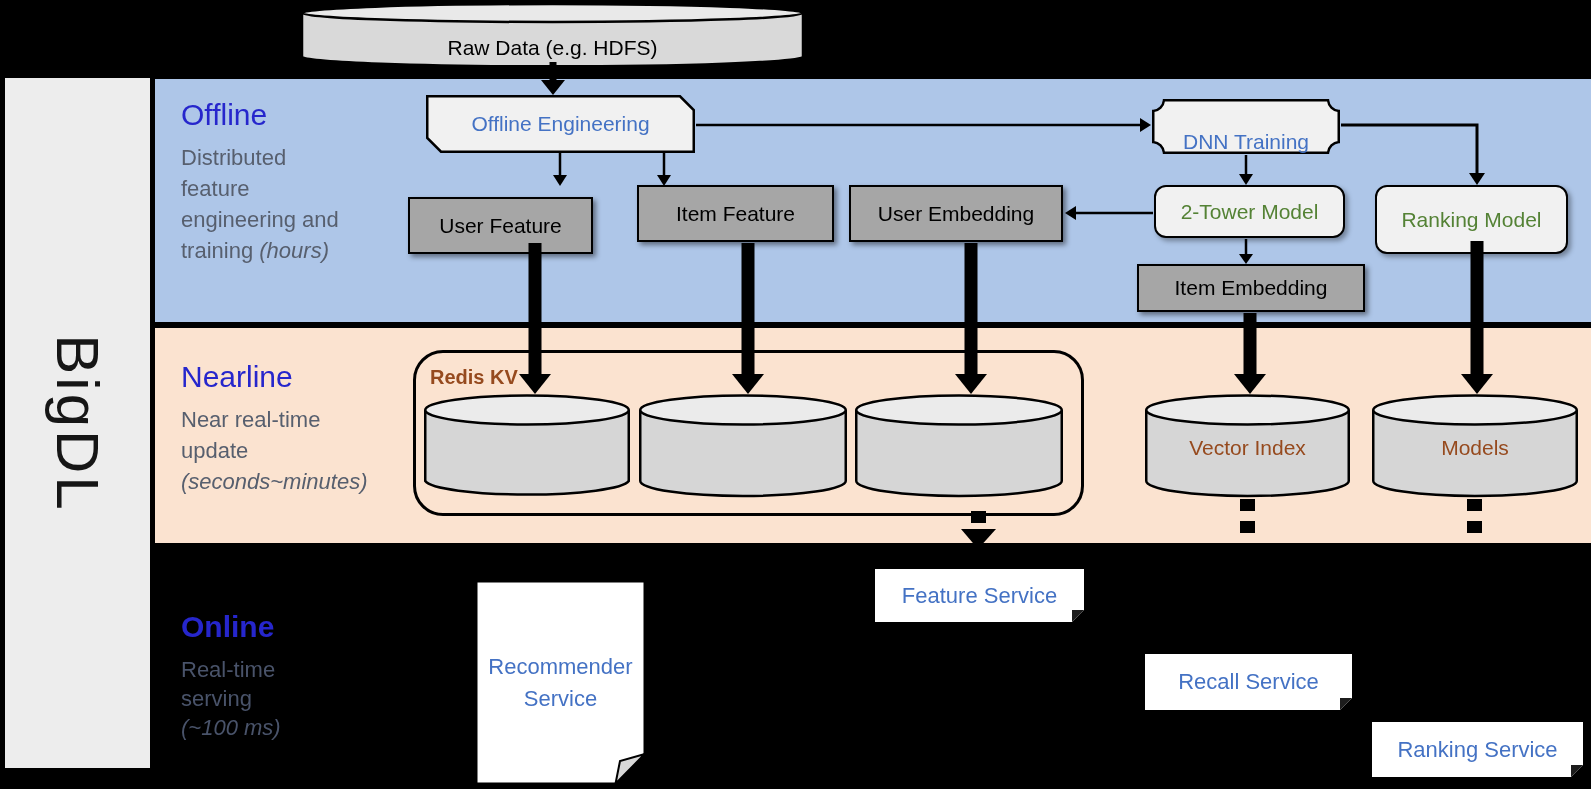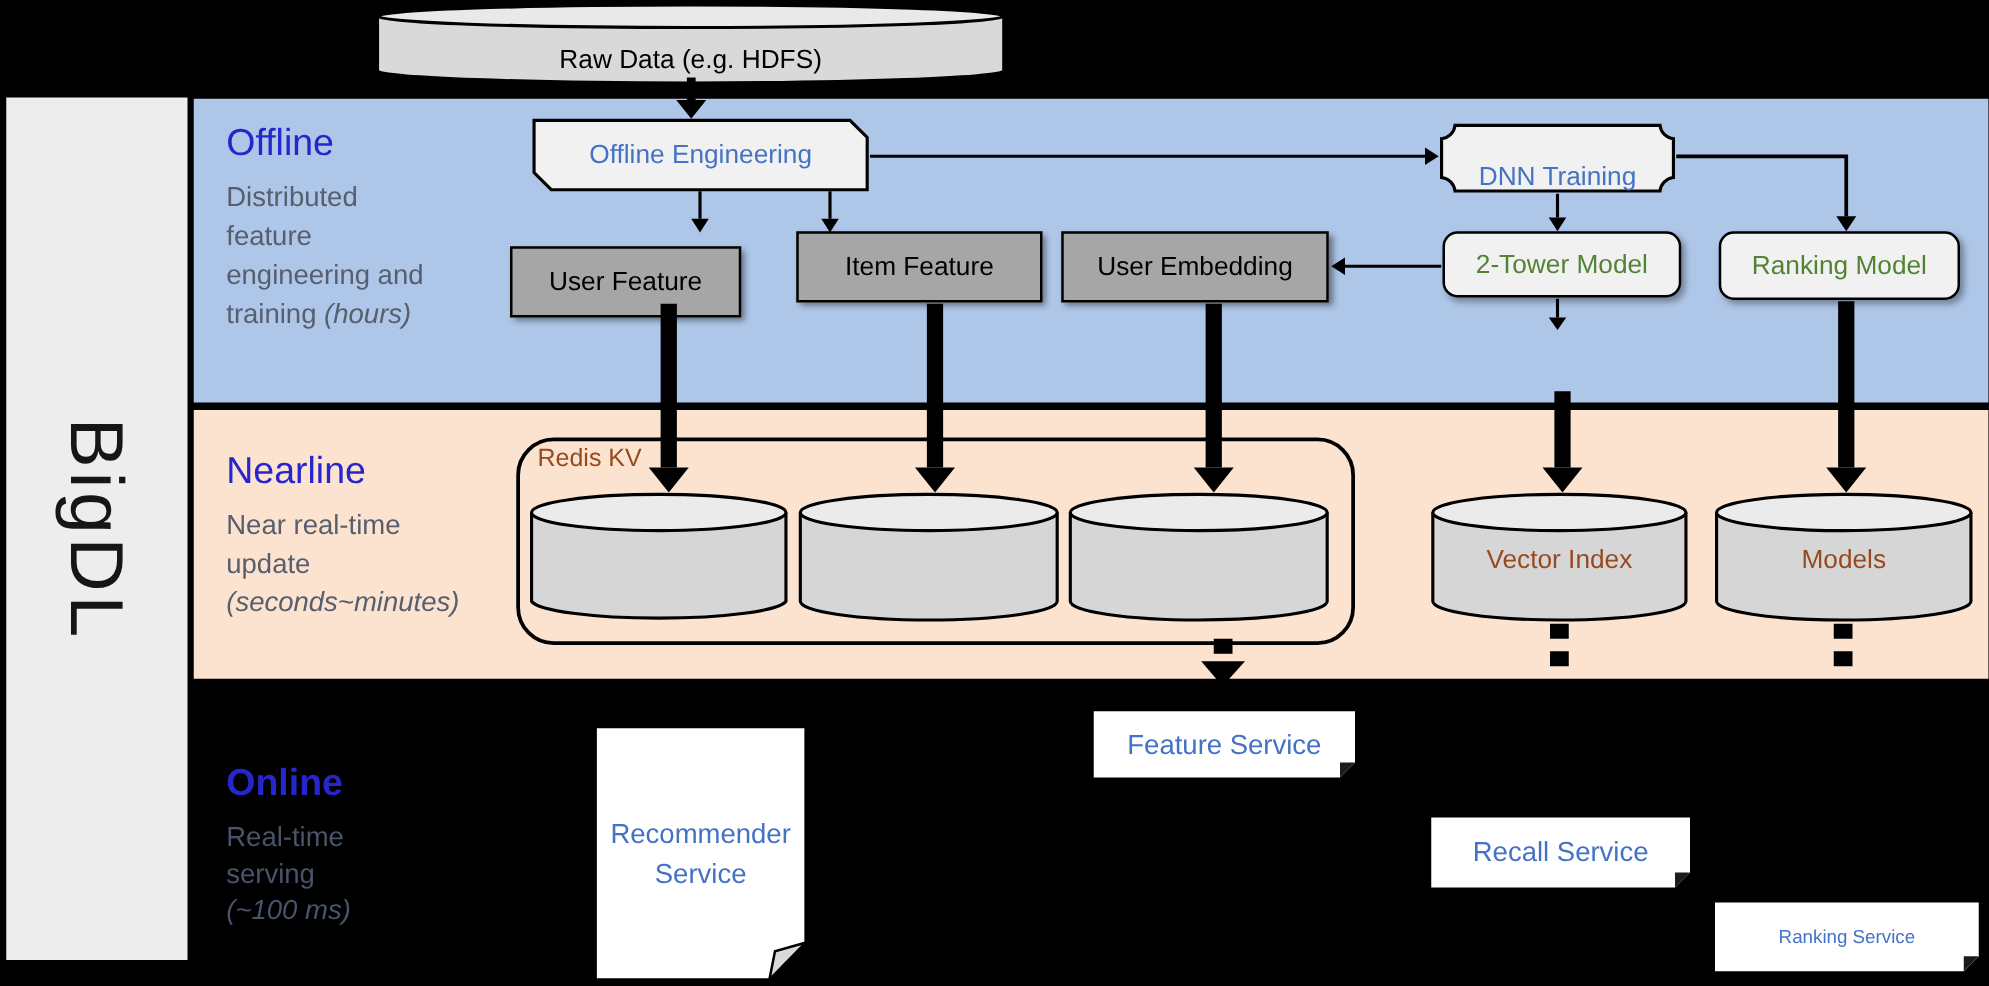--- a/index.html
+++ b/index.html
@@ -53,21 +53,21 @@
   }
   .round-box{
     position:absolute;background:var(--light-box);border:2.5px solid #000;border-radius:12px;
     box-shadow:3px 3px 5px rgba(0,0,0,.35);
     display:flex;align-items:center;justify-content:center;font-size:21px;z-index:2;box-sizing:border-box;
   }
   .redis-container{
     position:absolute;left:413px;top:350px;width:671px;height:166px;
     border:3px solid #000;border-radius:30px;z-index:1;box-sizing:border-box;
   }
-  .redis-label{position:absolute;left:430px;top:356px;font-size:20px;color:var(--node-brown);z-index:2;}
+  .redis-label{position:absolute;left:430px;top:366px;font-size:20px;color:var(--node-brown);z-index:2;font-weight:bold;}
   svg.shape{position:absolute;z-index:2;overflow:visible;}
   svg.overlay{position:absolute;left:0;top:0;z-index:4;pointer-events:none;}
 </style>
 </head>
 <body>
 
 <div class="canvas">
 
   <div class="band offline"></div>
   <div class="band nearline"></div>
@@ -122,25 +122,28 @@
 
   <div class="gray-box" style="left:408px;top:185px;width:185px;height:57px;margin-top:12px;">
     <span>User Feature</span>
   </div>
   <div class="gray-box" style="left:637px;top:185px;width:197px;height:57px;">
     <span>Item Feature</span>
   </div>
   <div class="gray-box" style="left:849px;top:185px;width:214px;height:57px;">
     <span>User Embedding</span>
   </div>
+  <div class="gray-box" style="left:1137px;top:264px;width:228px;height:48px;">
+    <span>Item Embedding</span>
+  </div>
 
   <div class="round-box text-green" style="left:1154px;top:185px;width:191px;height:53px;">
     <span>2-Tower Model</span>
   </div>
-  <div class="round-box text-green" style="left:1375px;top:185px;width:193px;height:55px;">
+  <div class="round-box text-green" style="left:1375px;top:185px;width:193px;height:69px;">
     <span>Ranking Model</span>
   </div>
 
   <div class="redis-container"></div>
   <div class="redis-label">Redis KV</div>
 
   <svg class="shape" style="left:424px;top:393px;" width="207" height="106">
     <path d="M1.25,17 L1.25,88 A102.25,15 0 0 0 204.75,88 L204.75,17" fill="var(--cyl-body)" stroke="#000" stroke-width="2.5"></path>
     <ellipse cx="103" cy="17" rx="101.75" ry="14.5" fill="var(--cyl-top)" stroke="#000" stroke-width="2.5"></ellipse>
   </svg>
@@ -190,21 +193,21 @@
     <path d="M195,56 L207,44 L195,44 Z" fill="#1c1c1c"></path>
   </svg>
   <div class="node-label text-blue" style="left:1145px;top:654px;width:207px;height:56px;font-size:22px;">
     <span>Recall Service</span>
   </div>
 
   <svg class="shape" style="left:1372px;top:722px;" width="211" height="55">
     <path d="M0,0 L211,0 L211,43 L199,55 L0,55 Z" fill="#fff"></path>
     <path d="M199,55 L211,43 L199,43 Z" fill="#1c1c1c"></path>
   </svg>
-  <div class="node-label text-blue" style="left:1372px;top:722px;width:211px;height:55px;font-size:15px;">
+  <div class="node-label text-blue" style="left:1372px;top:722px;width:211px;height:55px;font-size:22px;">
     <span>Ranking Service</span>
   </div>
 
   <svg class="overlay" width="1591" height="789">
 
     <g>
       <line x1="553" y1="62" x2="553" y2="80" stroke="#000" stroke-width="7"></line>
       <polygon points="541,80 565,80 553,95" fill="#000"></polygon>
     </g>
 

